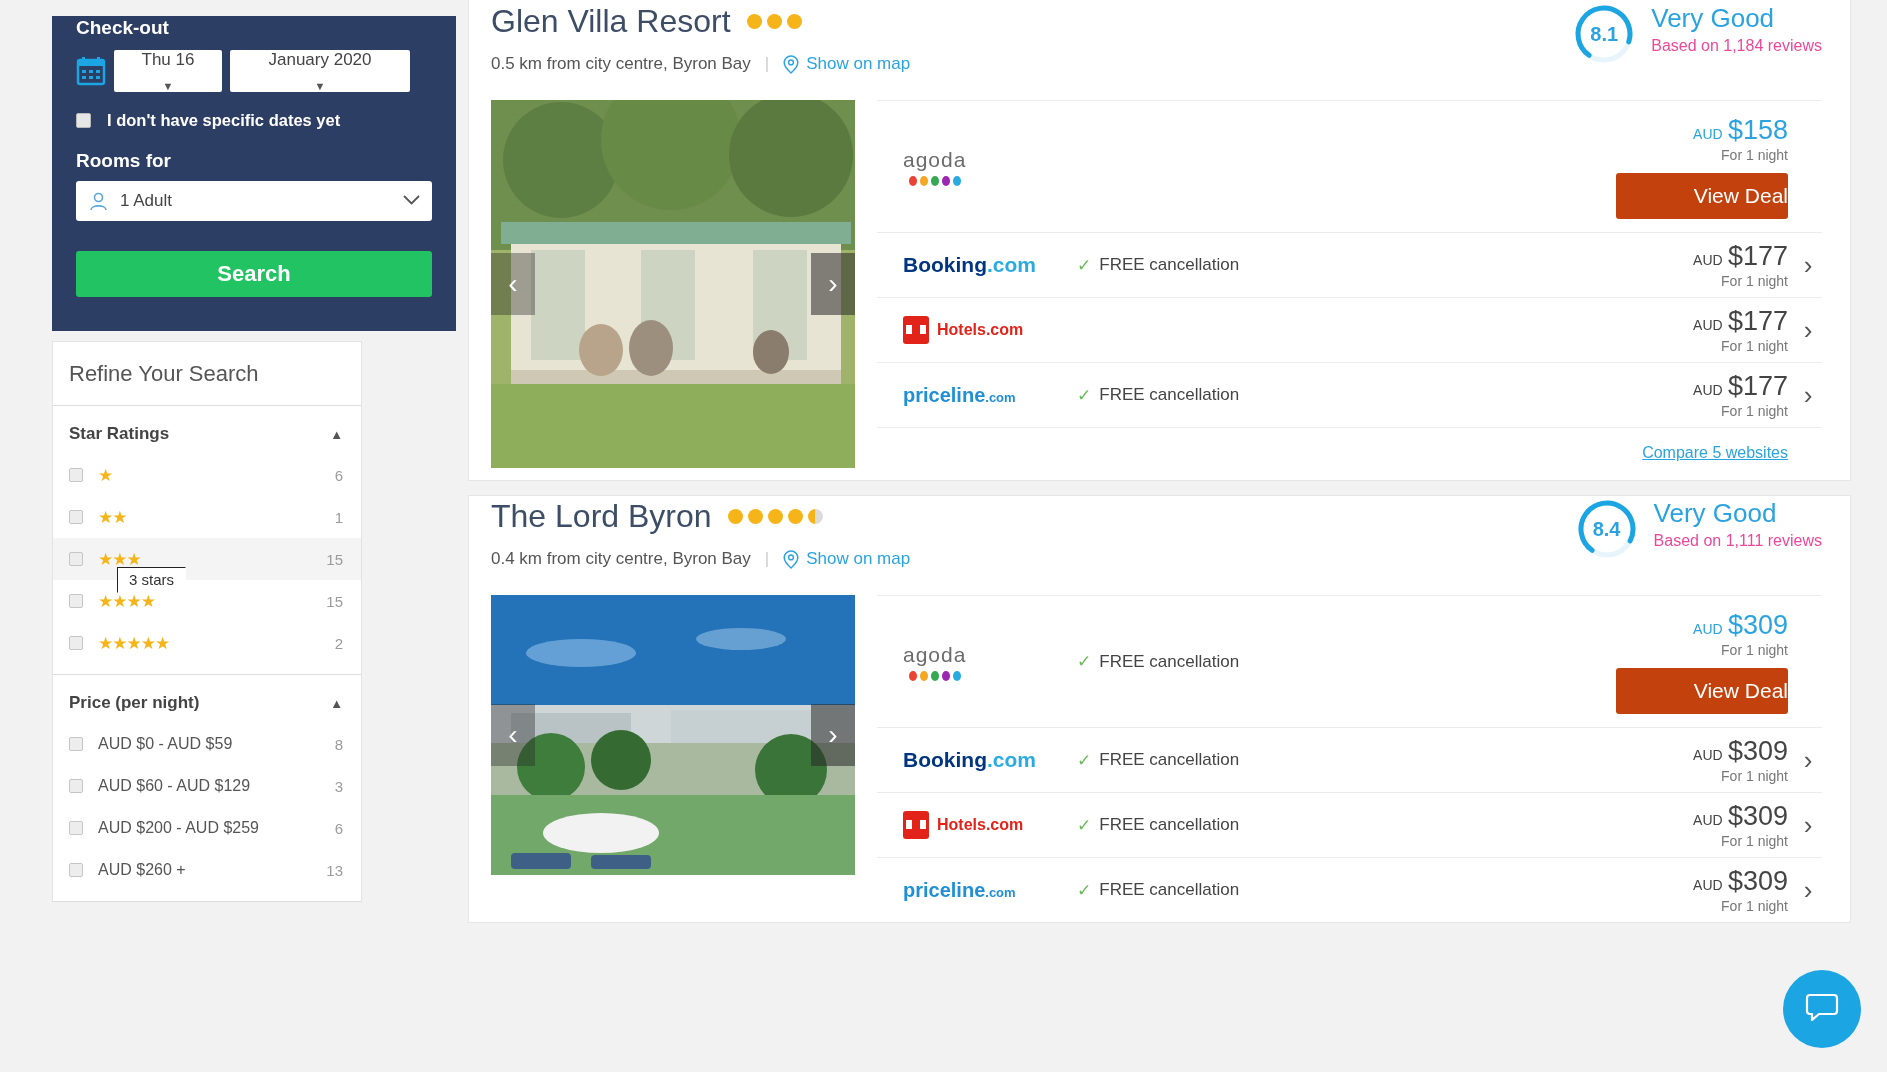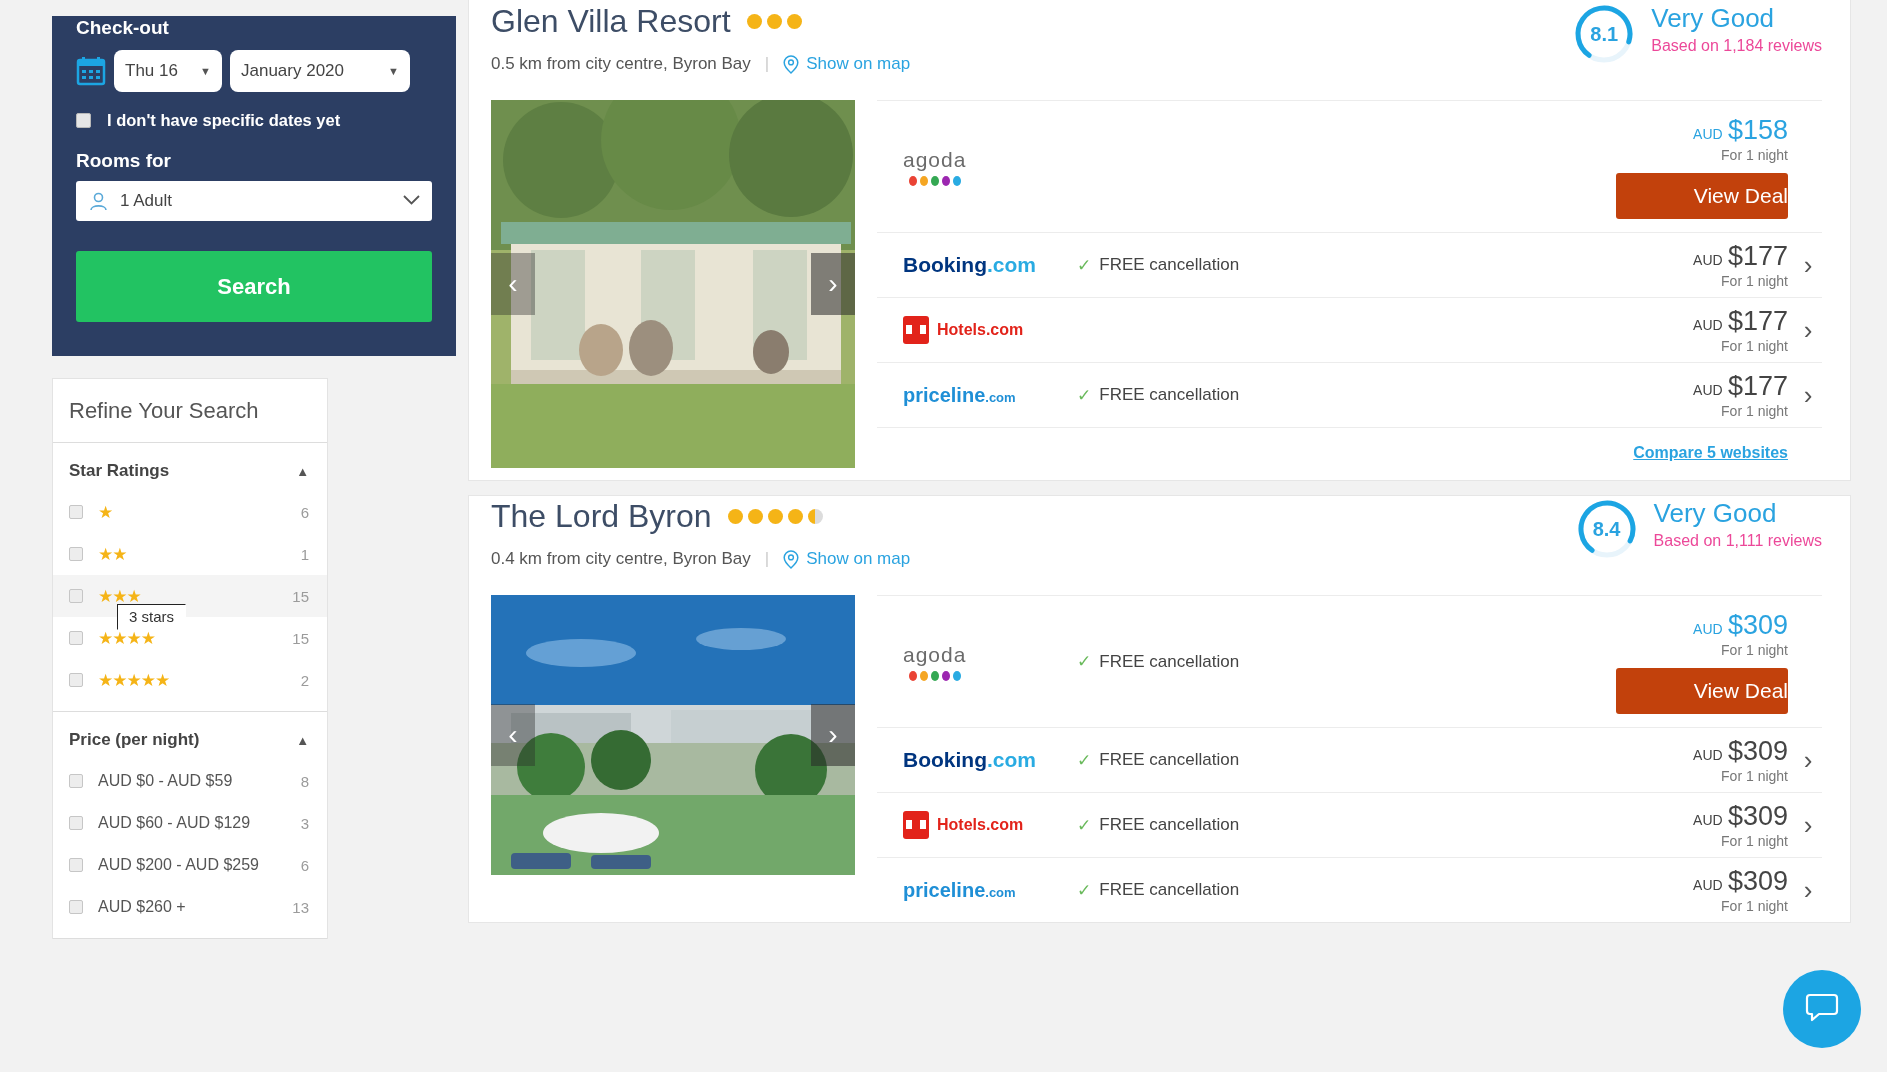--- a/index.html
+++ b/index.html
@@ -34,27 +34,28 @@
     font-weight: bold;
     padding-top: 0;
     margin: 0 0 10px 0;
     line-height: 24px;
   }
   .date-row { display: flex; align-items: center; gap: 8px; }
   .cal-icon { width: 30px; height: 30px; flex: 0 0 30px; }
   .date-field {
     background: #fff;
     height: 42px;
-    border-radius: 8px;
+    border-radius: 2px;
     display: flex;
     align-items: center;
     justify-content: space-between;
     padding: 0 11px;
     font-size: 17px;
     color: #444;
+    flex-direction: column;
   }
   .date-field.day { width: 108px; }
   .date-field.month { width: 180px; }
   .caret { color: #555; font-size: 11px; }
   .chk-row { display: flex; align-items: center; gap: 16px; margin-top: 19px; }
   .chk {
     width: 15px; height: 15px;
     background: #e6e6e6;
     border: 1px solid #b9b9b9;
     border-radius: 2px;
@@ -66,34 +67,34 @@
     background: #fff; height: 40px; border-radius: 3px;
     display: flex; align-items: center; padding: 0 12px;
     font-size: 17px; color: #444; justify-content: space-between;
   }
   .rooms-left { display: flex; align-items: center; gap: 11px; }
   .person-icon { width: 21px; height: 21px; }
   .search-btn {
     margin-top: 30px;
     background: #22c362;
     color: #fff;
-    height: 71px;
+    height: 46px;
     border: none;
     border-radius: 3px;
     width: 100%;
     font-size: 22px;
     font-weight: bold;
     cursor: pointer;
     font-family: "Liberation Sans", sans-serif;
   }
 
   .refine-card {
     background: #fff;
-    width: 276px;
-    margin-top: 22px;
+    width: 310px;
+    margin-top: 10px;
     border: 1px solid #e3e3e3;
     border-bottom: none;
   }
   .refine-title {
     font-size: 22px;
     color: #555;
     padding: 19px 16px 18px 16px;
     border-bottom: 1px solid #ddd;
   }
   .filter-section { padding: 0 0 10px 0; border-bottom: 1px solid #ddd; }
@@ -212,21 +213,21 @@
   .chev { width: 28px; flex: 0 0 28px; text-align: center; font-size: 26px; color: #555; font-weight: 300; }
   .chev.empty { visibility: hidden; }
   .view-deal {
     margin-top: 10px;
     background: #c2410c; color: #fff;
     border: none; border-radius: 3px;
     font-size: 21px; padding: 11px 0; width: 172px;
     cursor: pointer; font-family: "Liberation Sans", sans-serif;
     display: inline-block; text-align: right;
   }
-  .compare-row { text-align: right; padding: 16px 34px 18px 0; border-top: 1px solid #ececec; font-weight: bold; }
+  .compare-row { text-align: right; padding: 16px 34px 18px 0; border-top: 1px solid #ececec; }
   .compare-link { color: #2aa3e0; font-size: 16px; text-decoration: underline; cursor: pointer; }
 
   
   .agoda-word { font-size: 21px; color: #6b6b6b; letter-spacing: 1px; }
   .agoda-dots { display: flex; gap: 3px; margin-top: 4px; justify-content: center; }
   .agoda-dots i { width: 8px; height: 10px; border-radius: 50%; display: block; }
   .booking-logo { font-size: 21px; font-weight: bold; }
   .booking-logo .b1 { color: #00357f; }
   .booking-logo .b2 { color: #29abe2; }
   .hotels-logo { display: flex; align-items: center; gap: 8px; }

